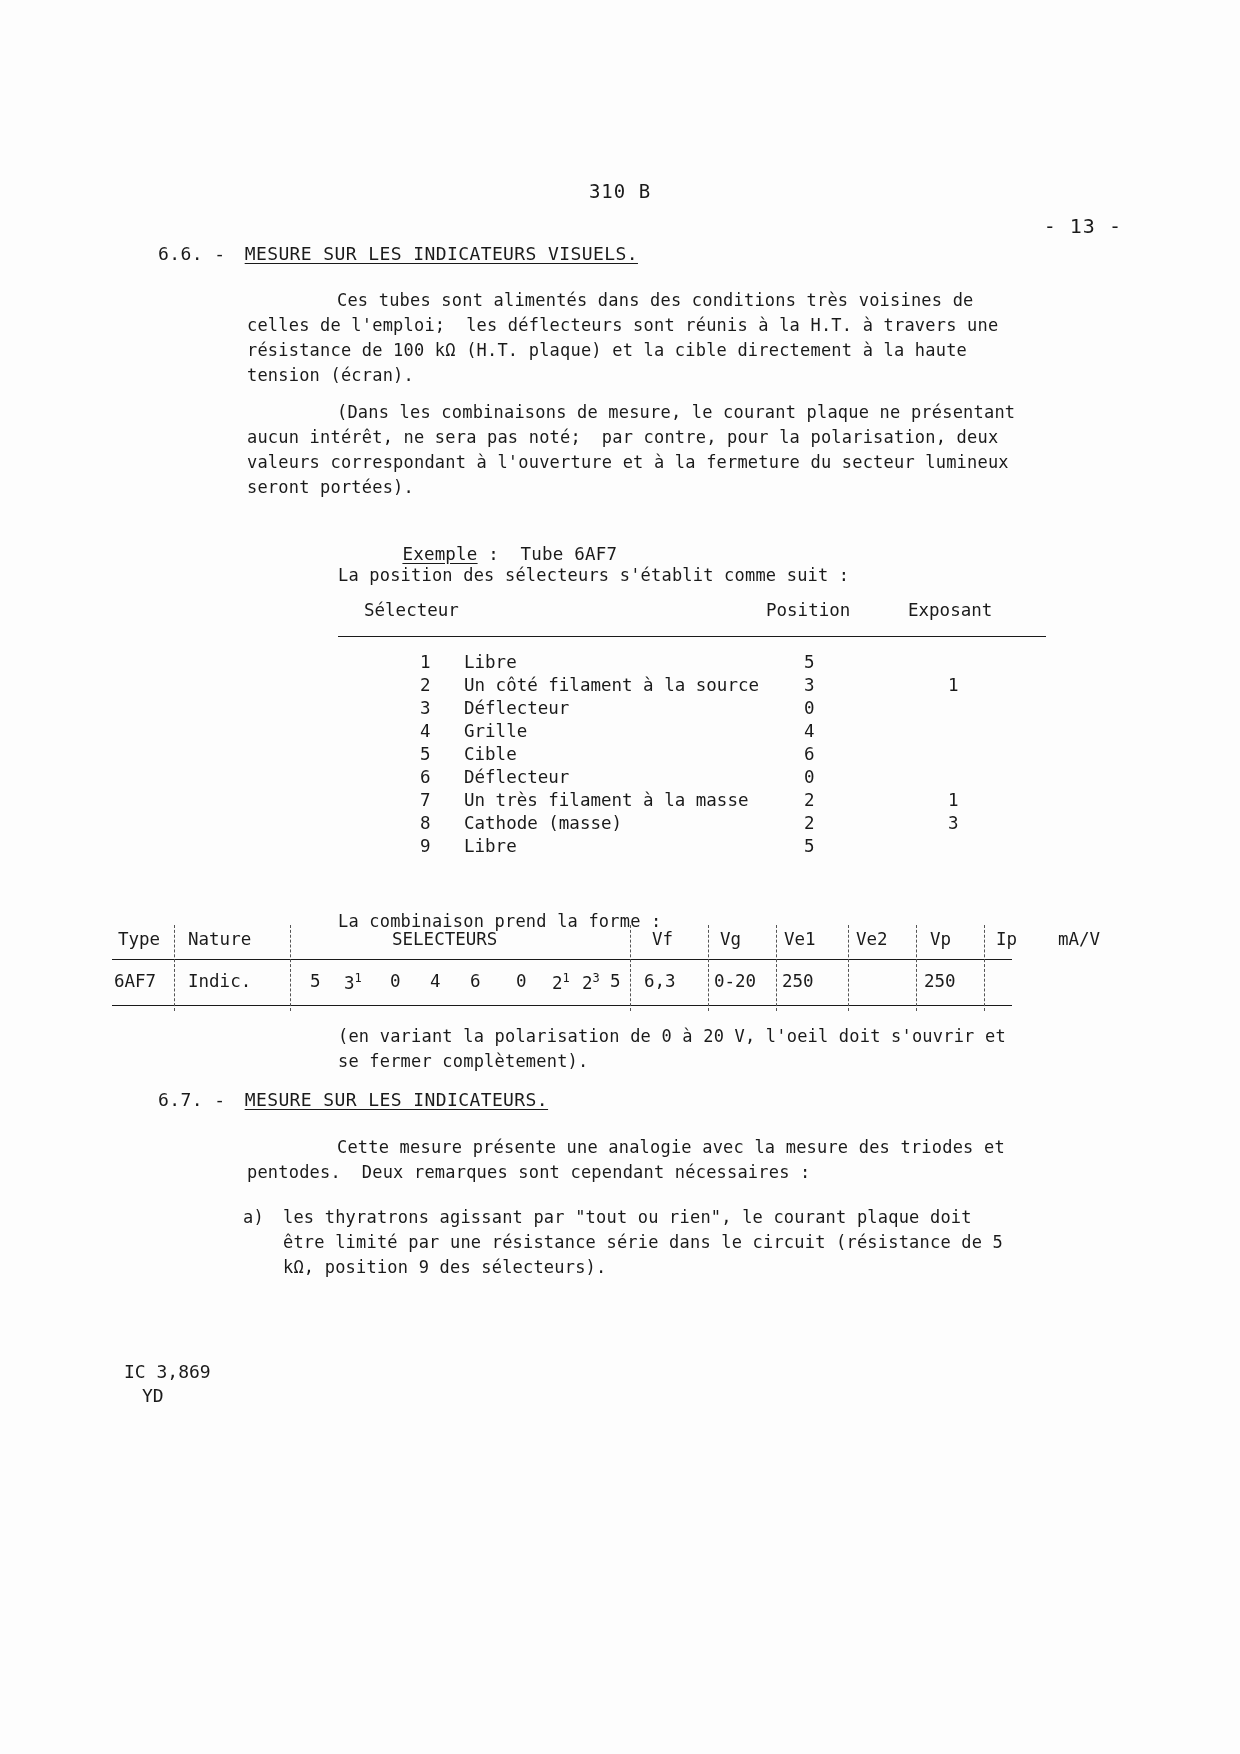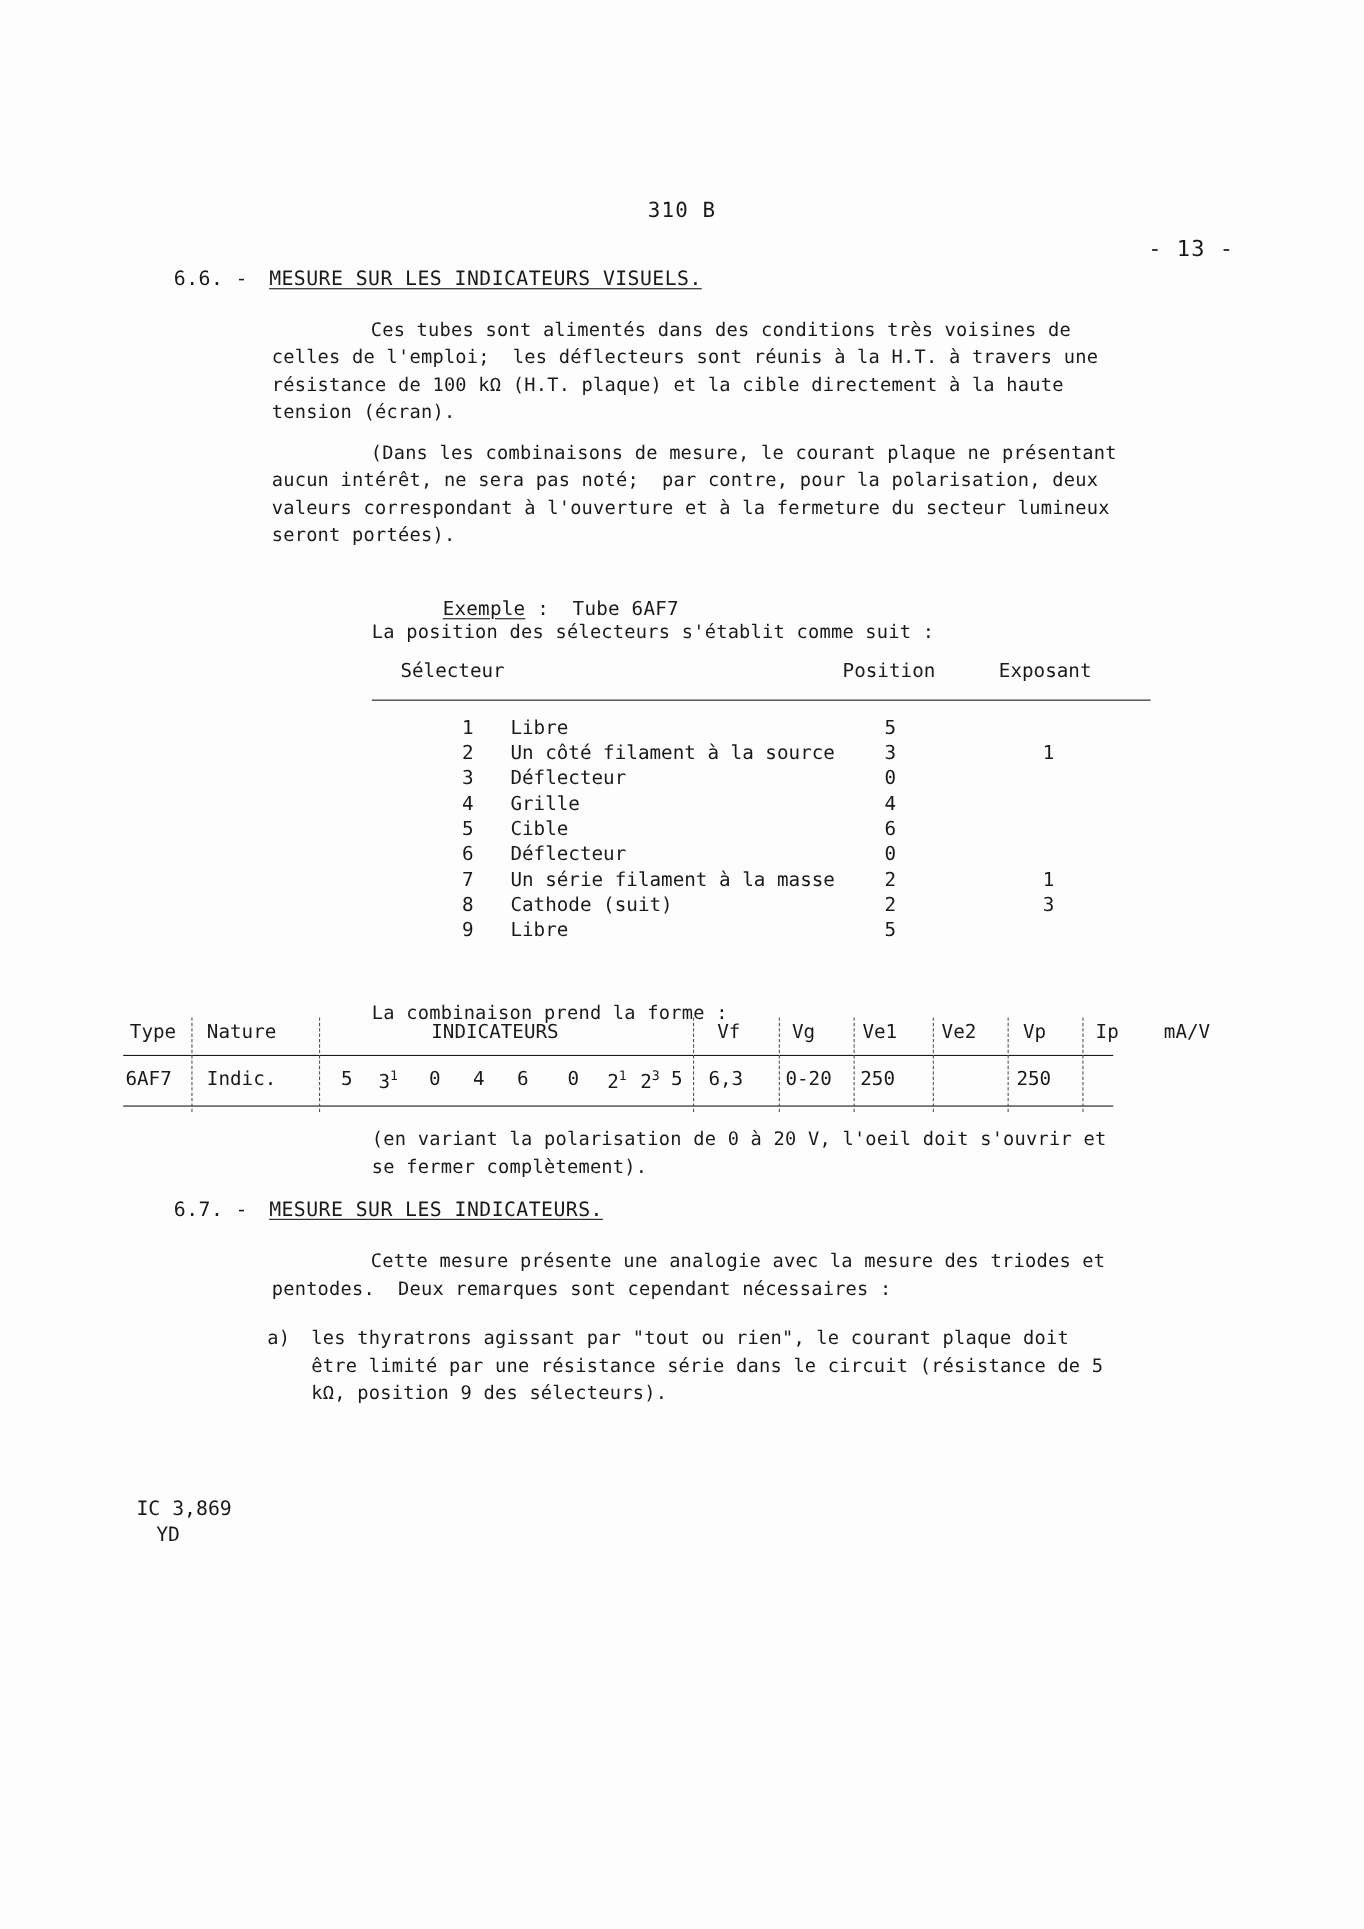--- a/index.html
+++ b/index.html
@@ -210,27 +210,27 @@
           <span class="c-exp"></span>
         </div>
         <div class="sel-row">
           <span class="c-num">6</span>
           <span class="c-name">Déflecteur</span>
           <span class="c-pos">0</span>
           <span class="c-exp"></span>
         </div>
         <div class="sel-row">
           <span class="c-num">7</span>
-          <span class="c-name">Un série filament à la masse</span>
+          <span class="c-name">Un très filament à la masse</span>
           <span class="c-pos">2</span>
           <span class="c-exp">1</span>
         </div>
         <div class="sel-row">
           <span class="c-num">8</span>
-          <span class="c-name">Cathode (suit)</span>
+          <span class="c-name">Cathode (masse)</span>
           <span class="c-pos">2</span>
           <span class="c-exp">3</span>
         </div>
         <div class="sel-row">
           <span class="c-num">9</span>
           <span class="c-name">Libre</span>
           <span class="c-pos">5</span>
           <span class="c-exp"></span>
         </div>
       </div>
@@ -247,21 +247,21 @@
         <div class="vline" style="left:178px;"></div>
         <div class="vline" style="left:518px;"></div>
         <div class="vline" style="left:596px;"></div>
         <div class="vline" style="left:664px;"></div>
         <div class="vline" style="left:736px;"></div>
         <div class="vline" style="left:804px;"></div>
         <div class="vline" style="left:872px;"></div>
 
         <span class="cell row1" style="left:6px;">Type</span>
         <span class="cell row1" style="left:76px;">Nature</span>
-        <span class="cell row1" style="left:280px;">INDICATEURS</span>
+        <span class="cell row1" style="left:280px;">SELECTEURS</span>
         <span class="cell row1" style="left:540px;">Vf</span>
         <span class="cell row1" style="left:608px;">Vg</span>
         <span class="cell row1" style="left:672px;">Ve1</span>
         <span class="cell row1" style="left:744px;">Ve2</span>
         <span class="cell row1" style="left:818px;">Vp</span>
         <span class="cell row1" style="left:884px;">Ip</span>
         <span class="cell row1" style="left:934px;margin-left:12px;">mA/V</span>
 
         <span class="cell row2" style="left:2px;">6AF7</span>
         <span class="cell row2" style="left:76px;">Indic.</span>

